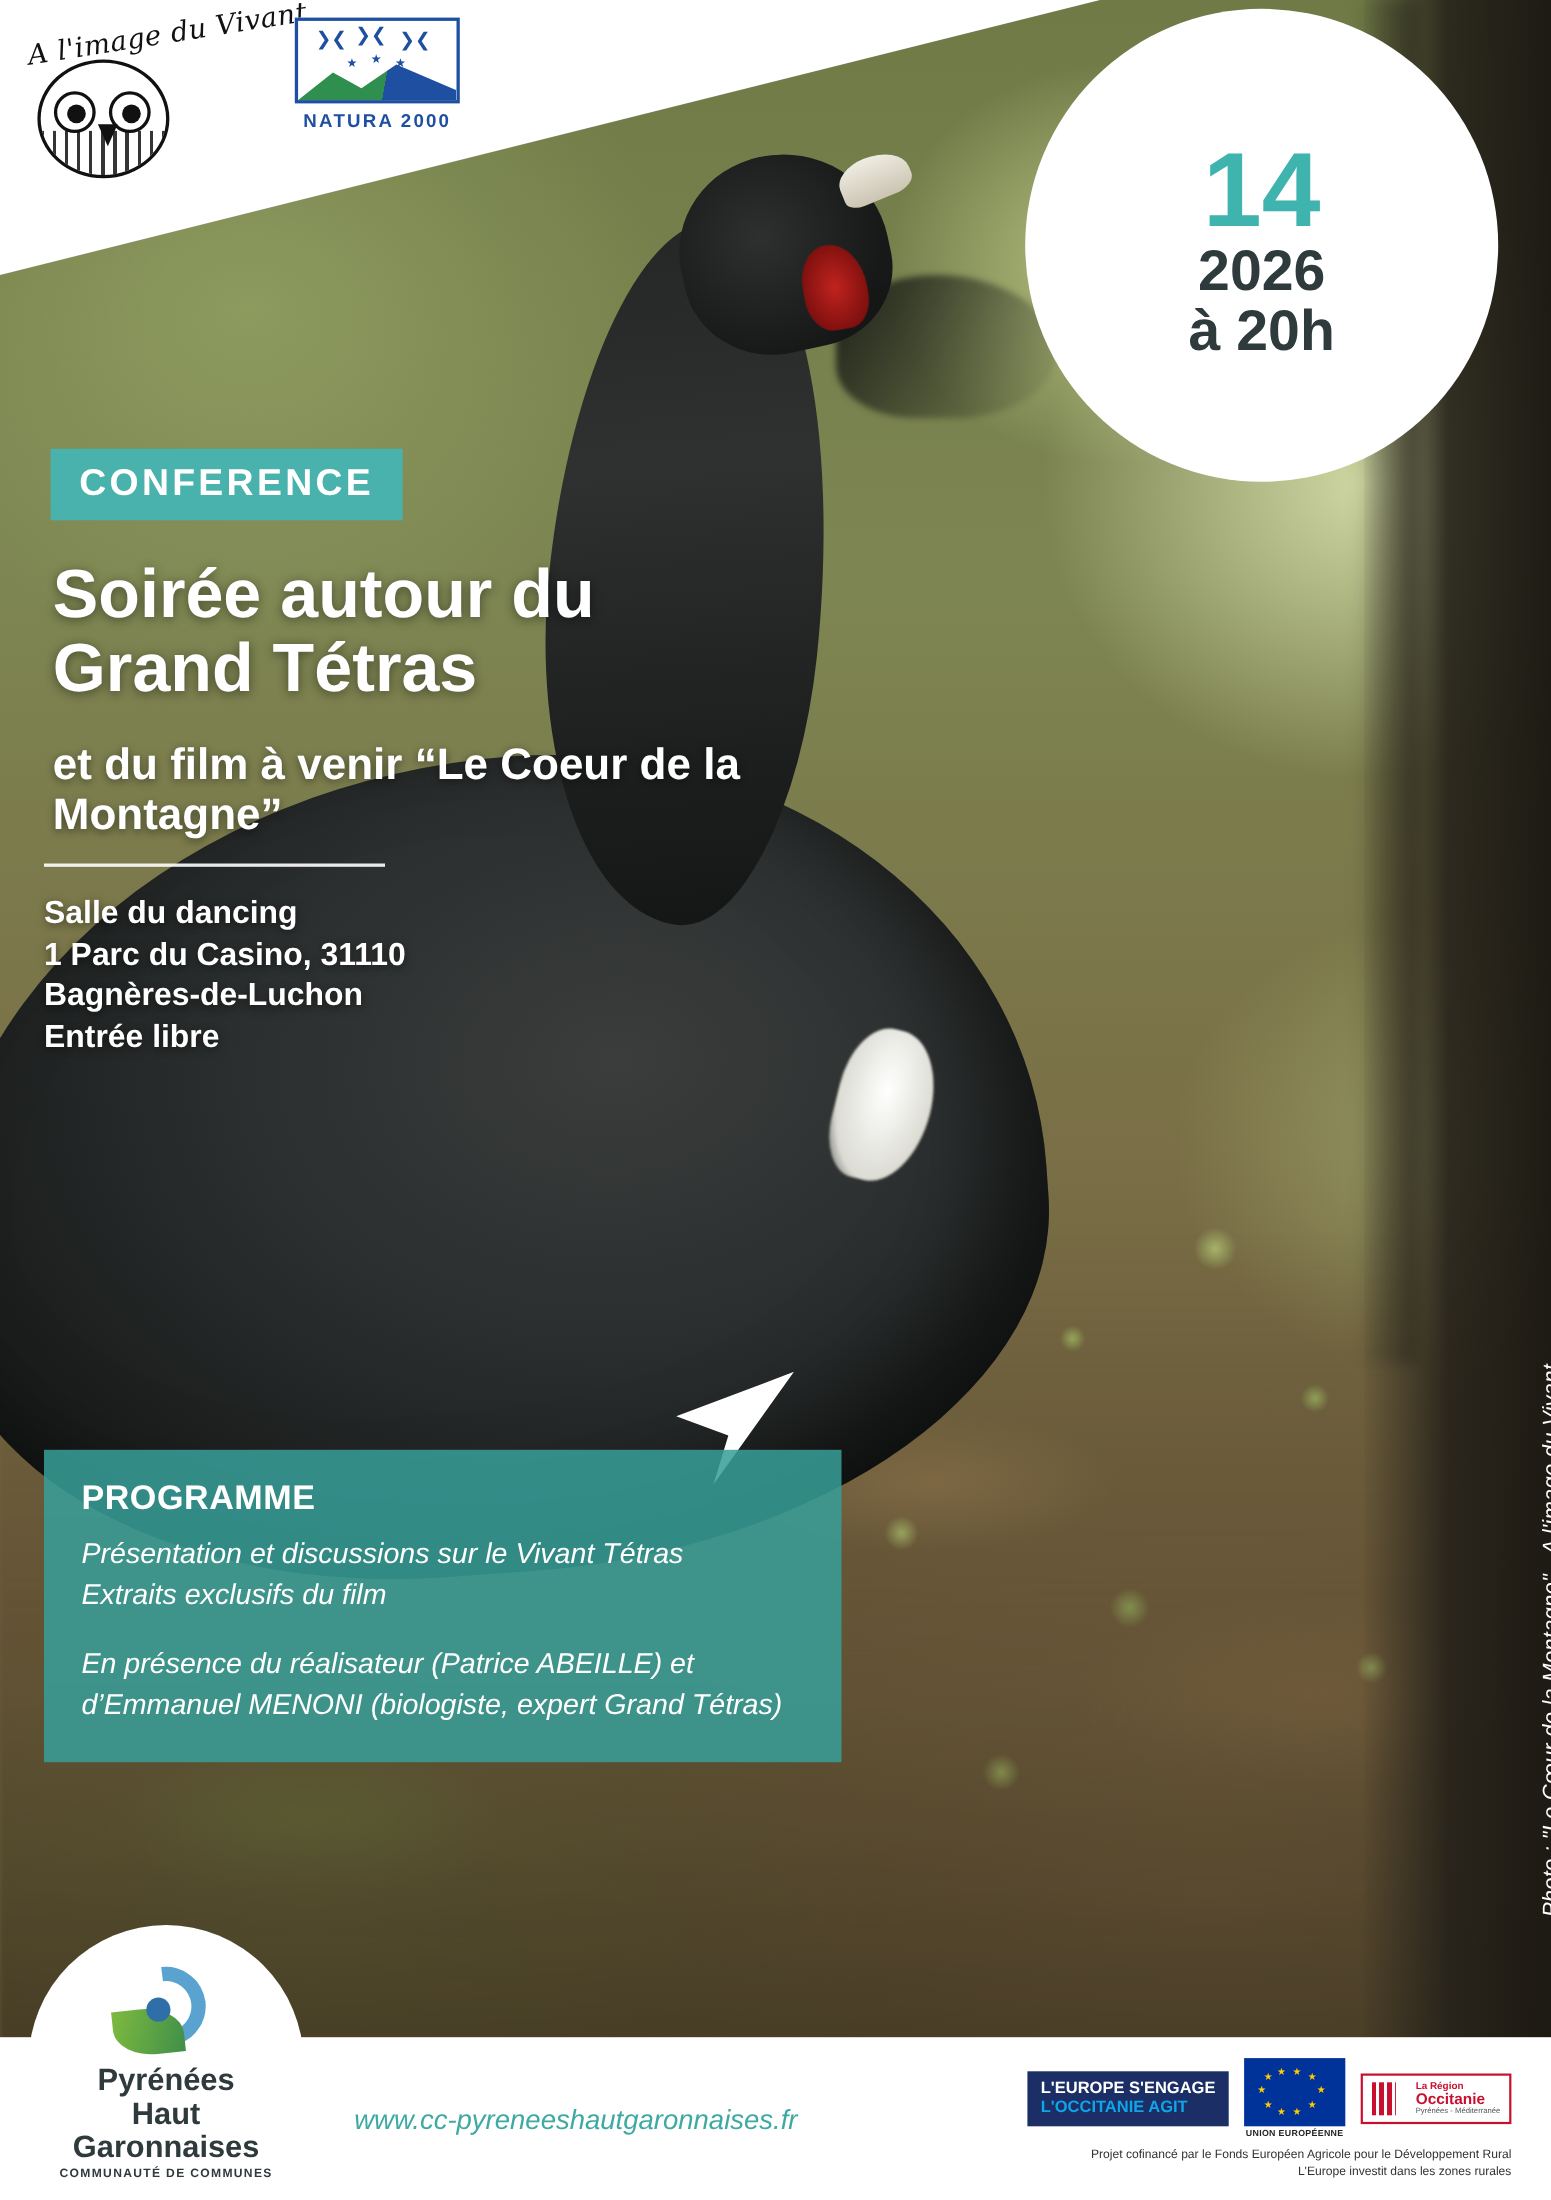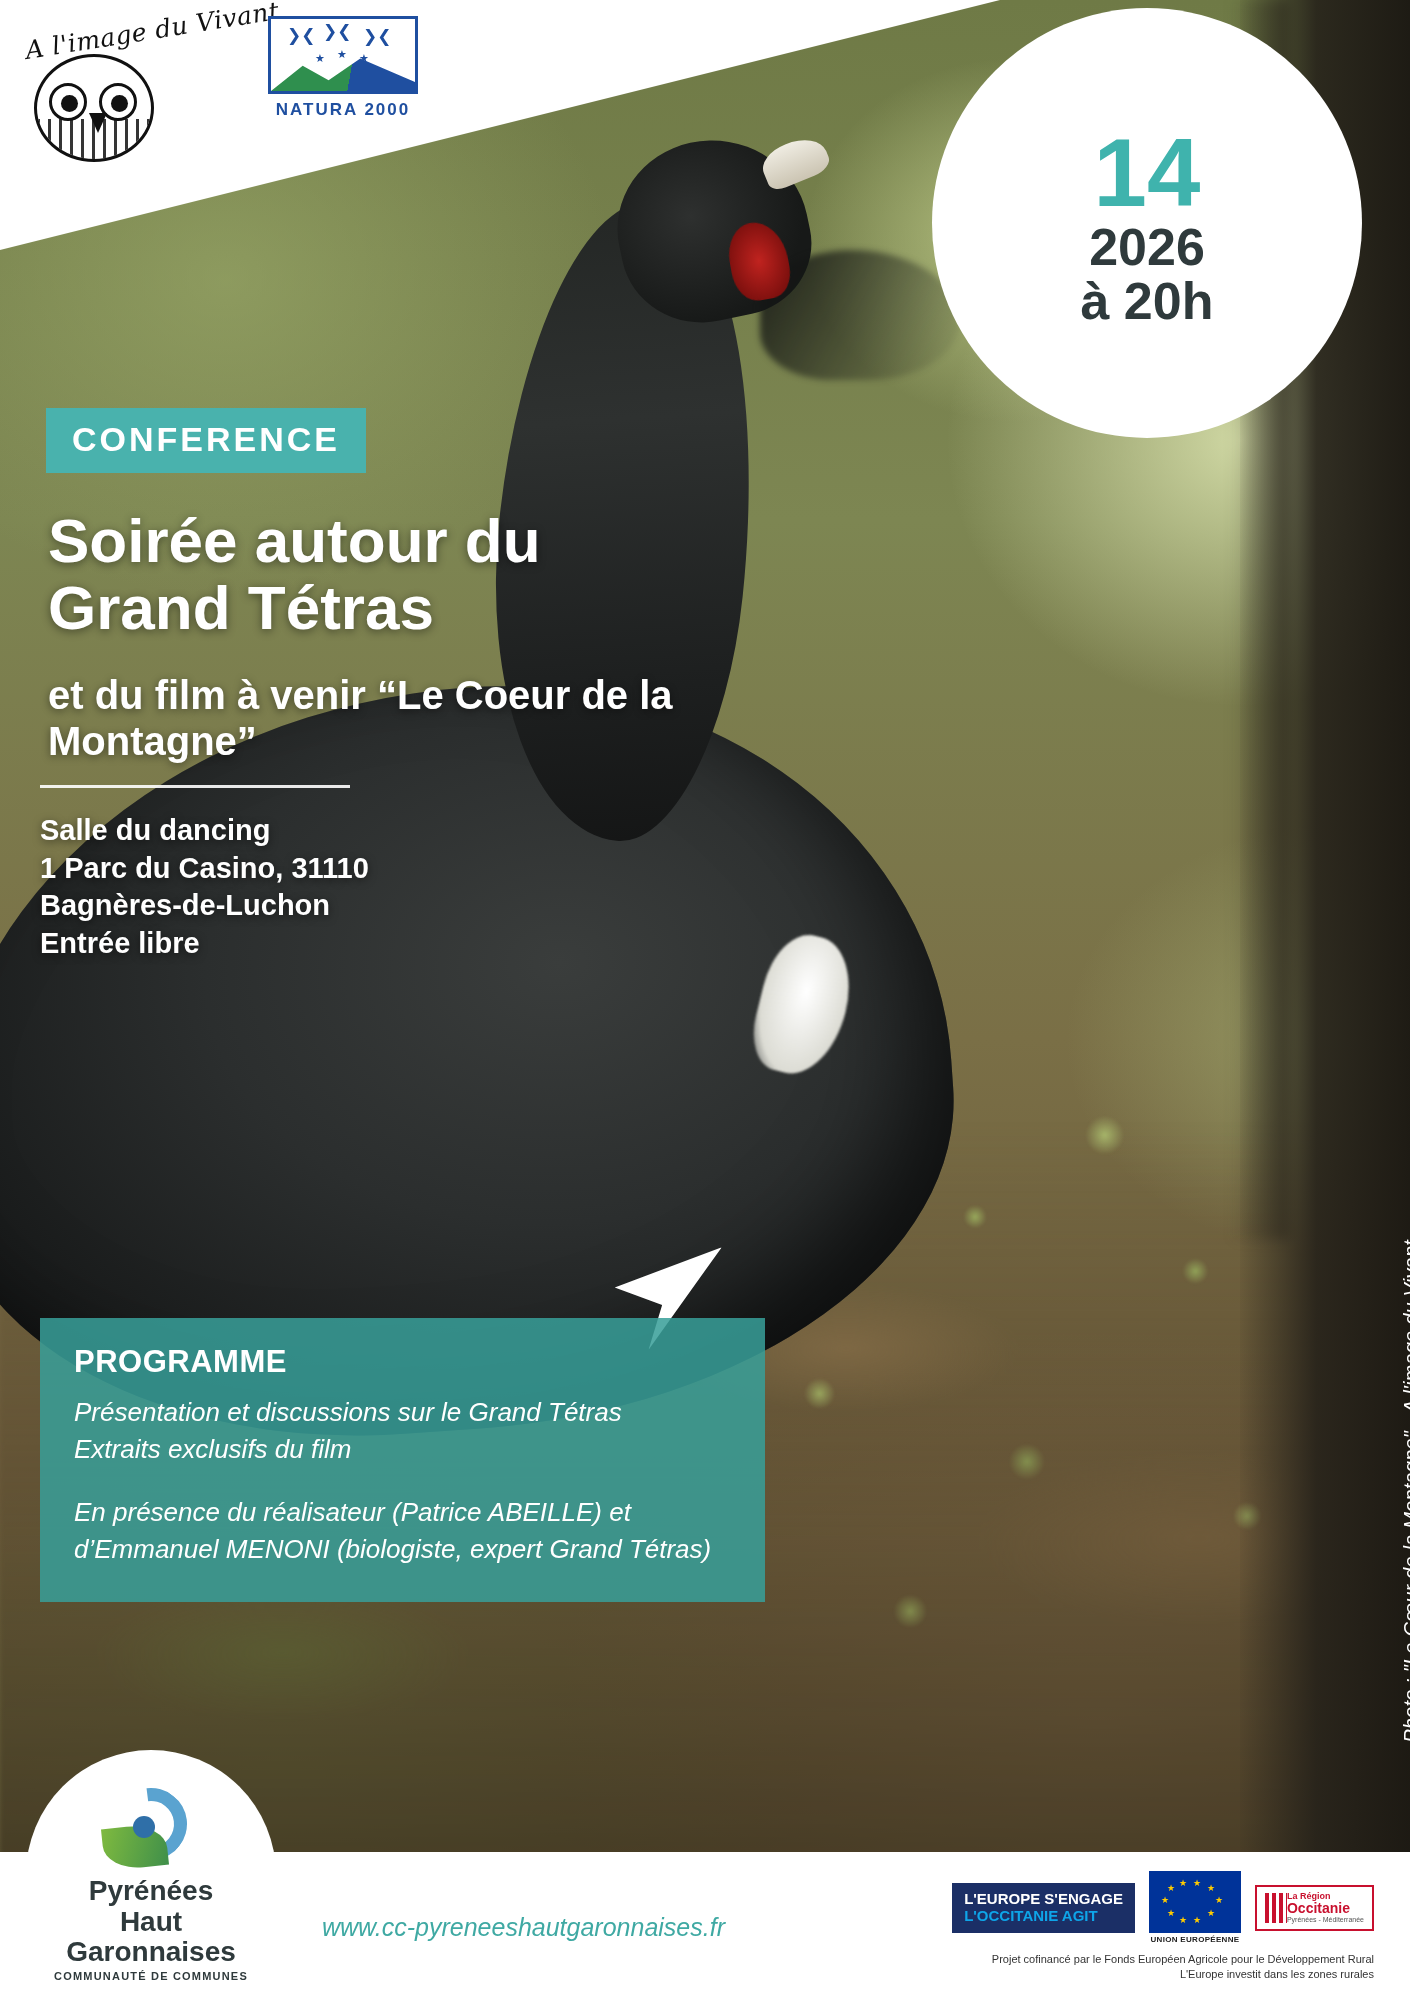--- a/index.html
+++ b/index.html
@@ -513,21 +513,21 @@
     position: absolute; inset: 0;
     color: #ffcc00;
     font-size: 9px;
   }
   .eu-flag-cap { font-size: 8px; color: #222; margin-top: 2px; letter-spacing: 0.3px; font-weight: bold; }
   .region-logo {
     border: 2px solid #c8102e;
     padding: 5px 8px;
     display: flex;
     align-items: center;
-    gap: 0;
+    gap: 18px;
     background: #fff;
   }
   .region-mark {
     width: 22px; height: 30px;
     background:
       repeating-linear-gradient(90deg, #c8102e 0 4px, #fff 4px 7px);
   }
   .region-txt { text-align: left; line-height: 1.08; }
   .region-txt .r1 { font-size: 9px; color: #c8102e; font-weight: 700; }
   .region-txt .r2 { font-size: 14px; color: #c8102e; font-weight: 800; }
@@ -606,21 +606,21 @@
   <div class="rule"></div>
   <div class="venue">
     <div>Salle du dancing</div>
     <div>1 Parc du Casino, 31110</div>
     <div>Bagnères-de-Luchon</div>
     <div>Entrée libre</div>
   </div>
 
   <div class="programme">
     <h3>PROGRAMME</h3>
-    <p>Présentation et discussions sur le Grand Tétras</p>
+    <p>Présentation et discussions sur le Vivant Tétras</p>
     <p>Extraits exclusifs du film</p>
     <div class="gap"></div>
     <p>En présence du réalisateur (Patrice ABEILLE) et d’Emmanuel MENONI (biologiste, expert Grand Tétras)</p>
   </div>
 
   <div class="credit">Photo : "Le Cœur de la Montagne" - A l'image du Vivant</div>
 
   <div class="footer"></div>
   <div class="footer-tab"></div>
 

